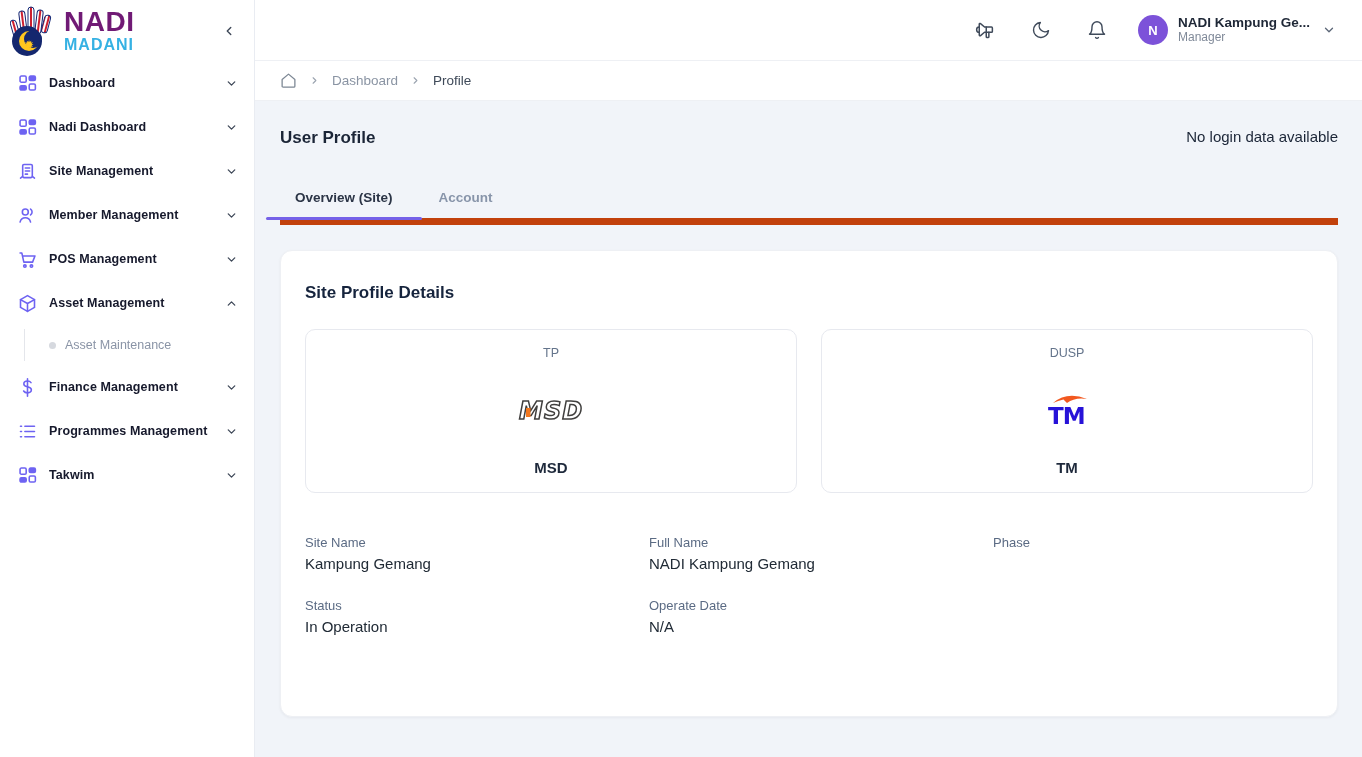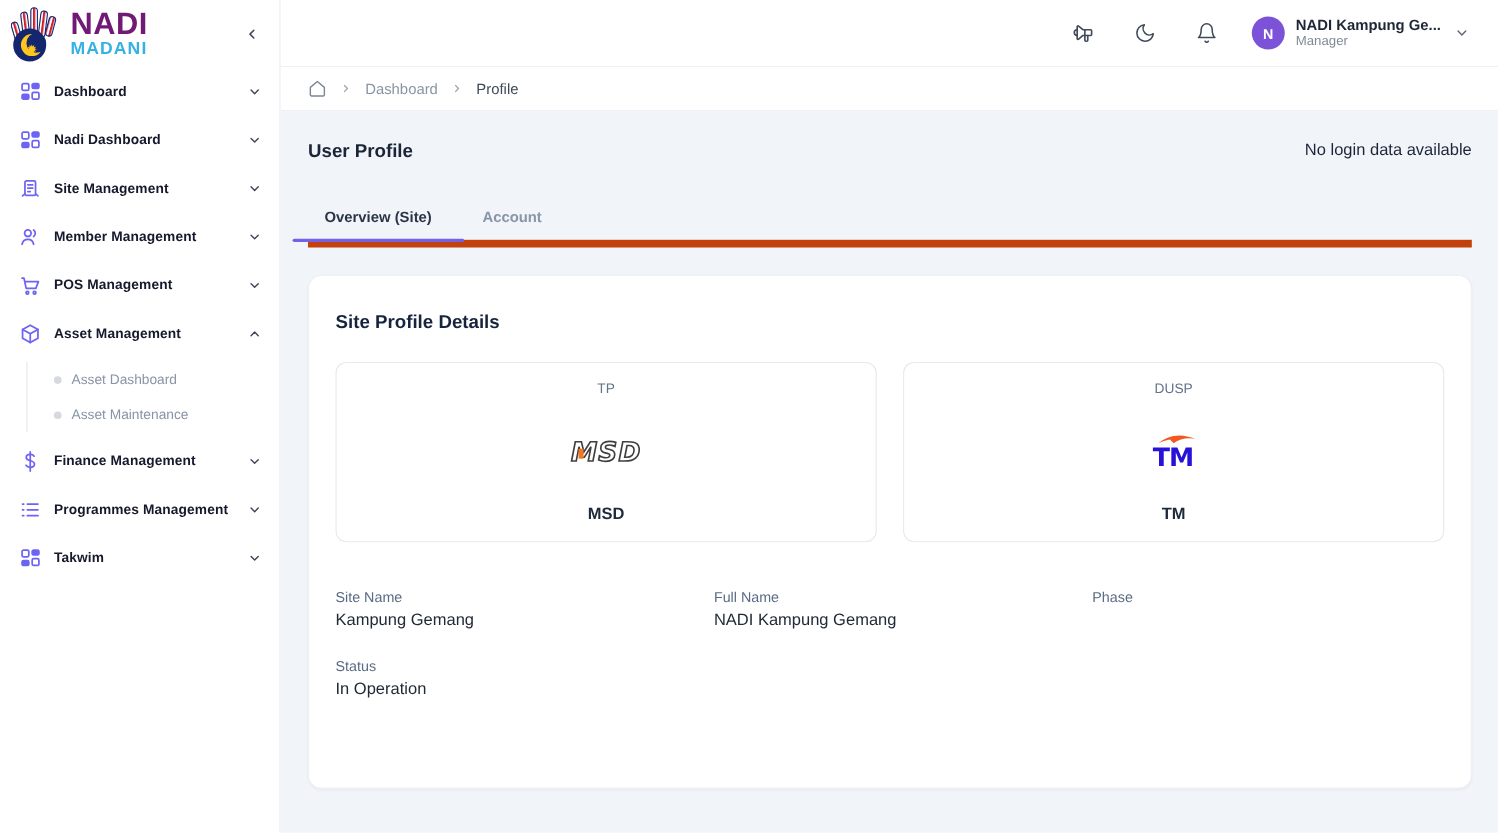--- a/index.html
+++ b/index.html
@@ -244,24 +244,20 @@
         <span class="nav-label">Asset Management</span>
         <span class="nav-chevron">
           <svg width="13" height="13" viewBox="0 0 24 24" fill="none" stroke="currentColor" stroke-width="2.4" stroke-linecap="round" stroke-linejoin="round">
               <polyline points="6 15 12 9 18 15"></polyline>
             </svg>
         </span>
       </div>
       <div class="sub-list">
         <div class="sub-item">
           <span class="sub-dot"></span>
-          <span class="sub-label">Asset Dashboard</span>
-        </div>
-        <div class="sub-item">
-          <span class="sub-dot"></span>
           <span class="sub-label">Asset Maintenance</span>
         </div>
       </div>
 
       <div class="nav-item">
         <span class="nav-icon">
           <svg width="21" height="21" viewBox="0 0 24 24" fill="none" stroke="currentColor" stroke-width="1.8" stroke-linecap="round">
               <path d="M16 6.5c-.8-1.2-2.2-1.9-4-1.9-2.4 0-4.2 1.3-4.2 3.3 0 4.4 8.6 2.3 8.6 6.8 0 2-1.9 3.4-4.4 3.4-2 0-3.6-.8-4.4-2.1"></path>
               <line x1="12" y1="2" x2="12" y2="22"></line>
             </svg>
@@ -419,17 +415,21 @@
             <div class="field-label">Full Name</div>
             <div class="field-value">NADI Kampung Gemang</div>
           </div>
           <div class="field">
             <div class="field-label">Phase</div>
           </div>
           <div class="field">
             <div class="field-label">Status</div>
             <div class="field-value">In Operation</div>
           </div>
+          <div class="field">
+            <div class="field-label">Operate Date</div>
+            <div class="field-value">N/A</div>
+          </div>
         </div>
       </div>
     </div>
   </div>
 </div>
 
 </body></html>

